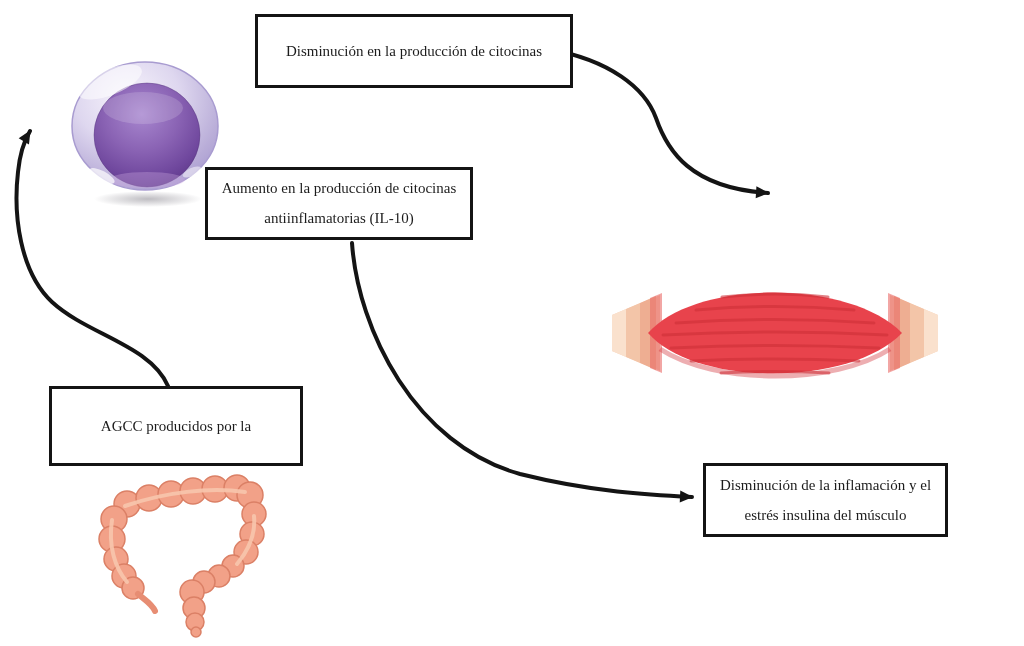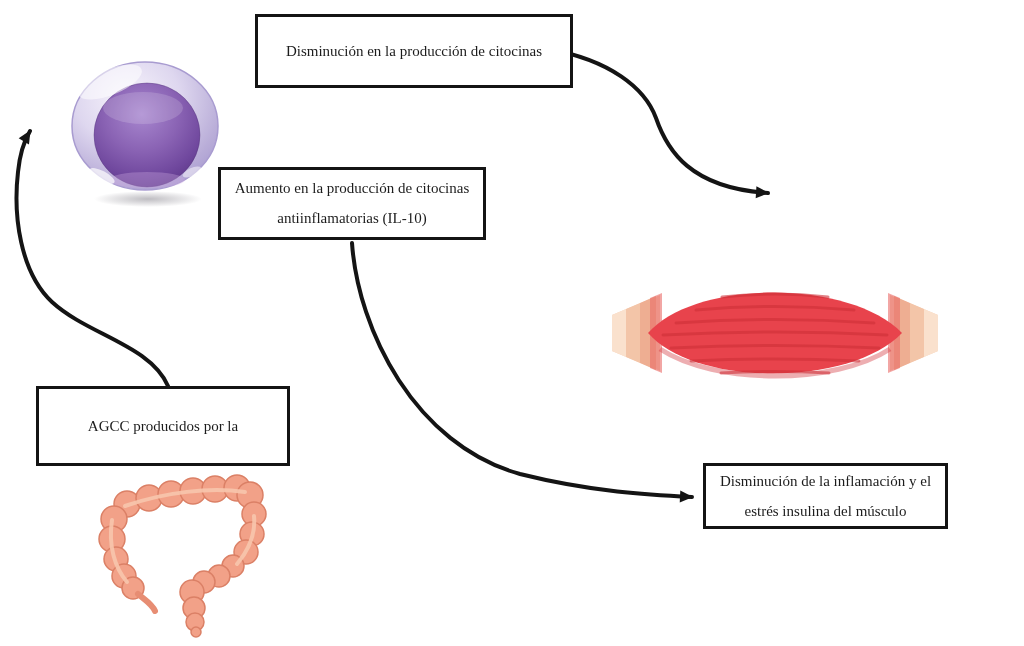--- a/index.html
+++ b/index.html
@@ -144,28 +144,28 @@
     </defs>
     <path d="M 548,49 C 610,60 645,88 656,118 C 667,150 690,188 768,193" fill="none" stroke="#141414" stroke-width="4" stroke-linecap="round" marker-end="url(#ah)"></path>
     <path d="M 352,243 C 358,330 415,445 520,474 C 592,492 650,495 692,497" fill="none" stroke="#141414" stroke-width="4" stroke-linecap="round" marker-end="url(#ah)"></path>
     <path d="M 168,386 C 150,345 88,335 52,302 C 20,272 13,215 18,172 C 20,152 24,141 30,131" fill="none" stroke="#141414" stroke-width="4" stroke-linecap="round" marker-end="url(#ah)"></path>
   </svg>
 
   <div class="box" style="left:255px;top:14px;width:318px;height:74px;">
     <span class="line">Disminución en la producción de citocinas</span>
   </div>
 
-  <div class="box" style="left:218px;top:167px;width:268px;height:73px;">
+  <div class="box" style="left:205px;top:167px;width:268px;height:73px;">
     <span class="line">Aumento en la producción de citocinas</span>
     <span class="line">antiinflamatorias (IL-10)</span>
   </div>
 
 
-  <div class="box" style="left:36px;top:386px;width:254px;height:80px;">
+  <div class="box" style="left:49px;top:386px;width:254px;height:80px;">
     <span class="line">AGCC producidos por la</span>
   </div>
 
-  <div class="box" style="left:703px;top:463px;width:245px;height:66px;">
+  <div class="box" style="left:703px;top:463px;width:245px;height:74px;">
     <span class="line">Disminución de la inflamación y el</span>
     <span class="line">estrés insulina del músculo</span>
   </div>
 
 </div>
 
 </body></html>

